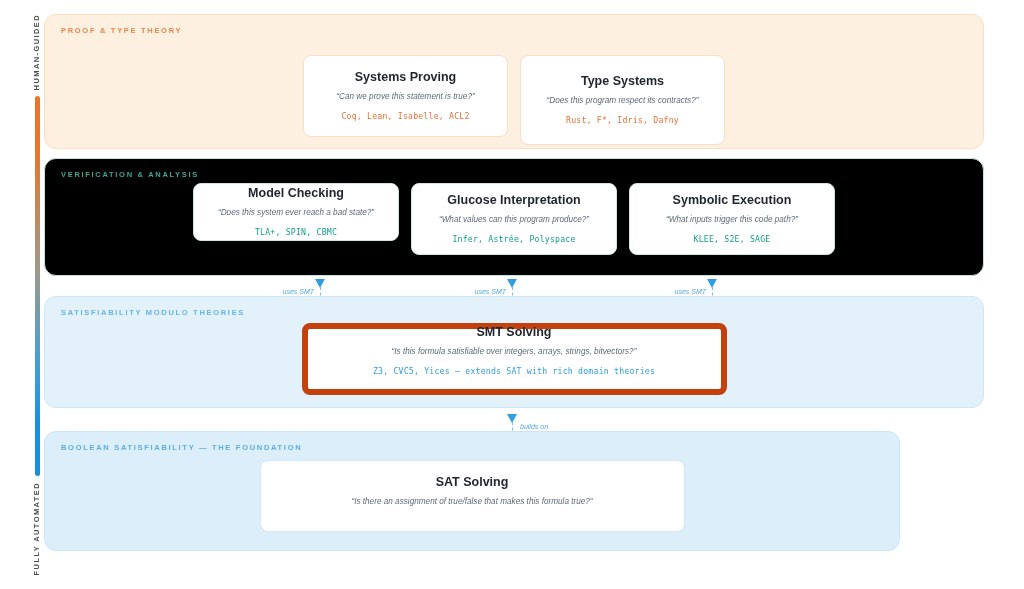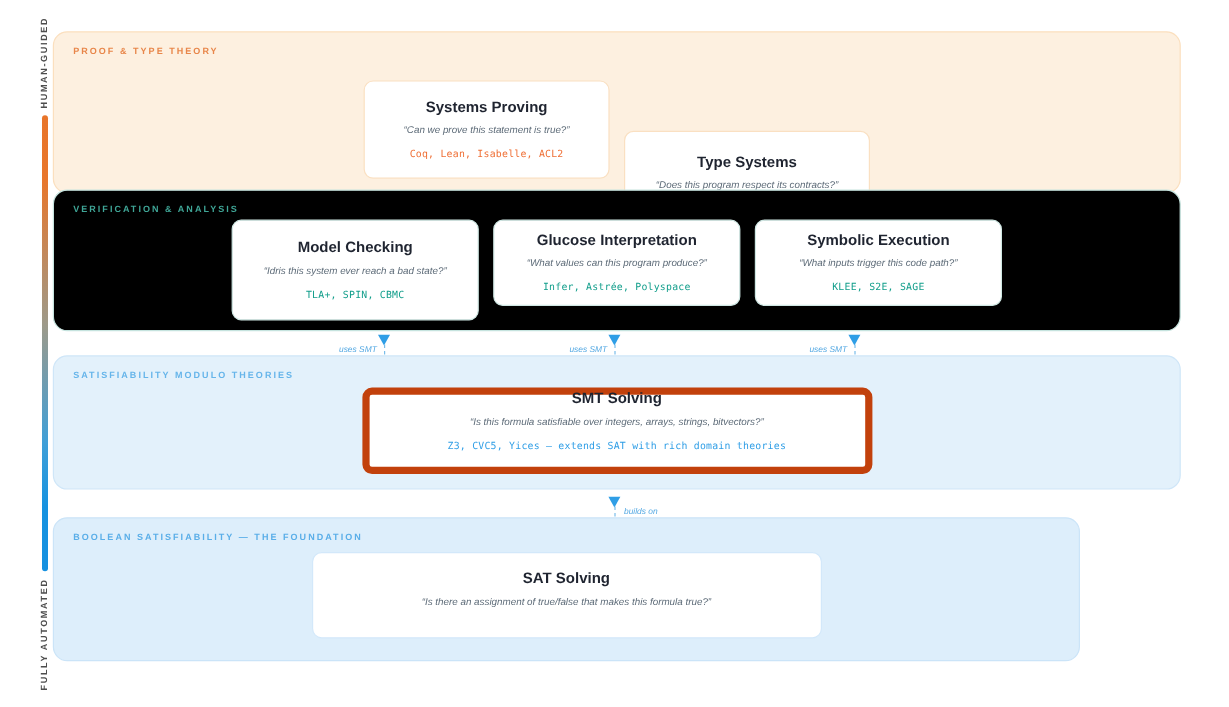--- a/index.html
+++ b/index.html
@@ -100,42 +100,42 @@
   }
   .card-tools {
     font-family: "DejaVu Sans Mono", monospace;
     font-size: 8.2px;
     line-height: 1.3;
     letter-spacing: 0.2px;
   }
 
   
   #layer-proof {
-    left: 44px; top: 26px; width: 940px; height: 135px;
+    left: 44px; top: 14px; width: 940px; height: 135px;
     background: #fdf0e0;
     border-color: #fbdfbe;
   }
   #layer-proof .layer-title { color: #e8864a; }
   #layer-proof .cards { top: 40px; }
   #layer-proof .card { border: 1px solid #fae0c2; }
   #layer-proof .card-tools { color: #ef6f35; }
   .card-theorem { width: 205px; height: 82px; }
-  .card-types  { width: 205px; height: 90px; margin-top: 42px; }
+  .card-types  { width: 205px; height: 90px; }
 
   
   #layer-verification {
     left: 44px; top: 158px; width: 940px; height: 118px;
     background: #000000;
     border-color: #c5e3de;
   }
   #layer-verification .layer-title { color: #3fa596; }
   #layer-verification .cards { top: 24px; }
   #layer-verification .card { border: 1px solid #cfe7e3; }
   #layer-verification .card-tools { color: #129e8b; }
-  .card-model   { width: 206px; height: 84px; }
+  .card-model   { width: 206px; height: 58px; }
   .card-abstract{ width: 206px; height: 72px; }
   .card-symbolic{ width: 206px; height: 72px; }
 
   
   #layer-smt {
     left: 44px; top: 296px; width: 940px; height: 112px;
     background: #e3f1fb;
     border-color: #cfe6f8;
   }
   #layer-smt .layer-title { color: #66b5ea; }
@@ -223,21 +223,21 @@
         <div class="card-tools">Rust, F*, Idris, Dafny</div>
       </div>
     </div>
   </div>
 
   <div class="layer" id="layer-verification">
     <div class="layer-title">VERIFICATION &amp; ANALYSIS</div>
     <div class="cards">
       <div class="card card-model">
         <div class="card-title">Model Checking</div>
-        <div class="card-question">“Idris this system ever reach a bad state?”</div>
+        <div class="card-question">“Does this system ever reach a bad state?”</div>
         <div class="card-tools">TLA+, SPIN, CBMC</div>
       </div>
       <div class="card card-abstract">
         <div class="card-title">Glucose Interpretation</div>
         <div class="card-question">“What values can this program produce?”</div>
         <div class="card-tools">Infer, Astrée, Polyspace</div>
       </div>
       <div class="card card-symbolic">
         <div class="card-title">Symbolic Execution</div>
         <div class="card-question">“What inputs trigger this code path?”</div>

